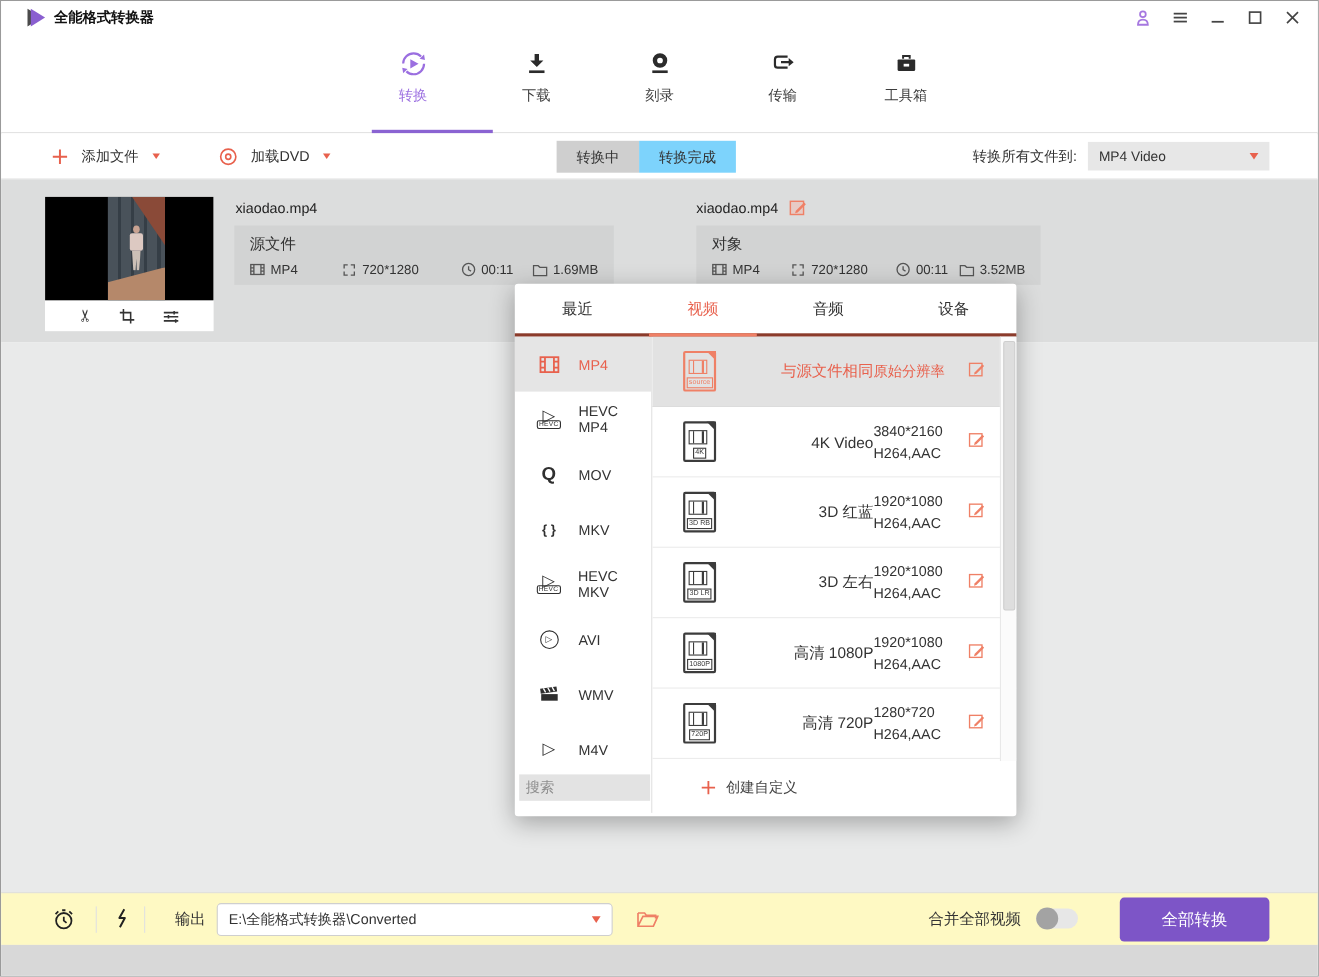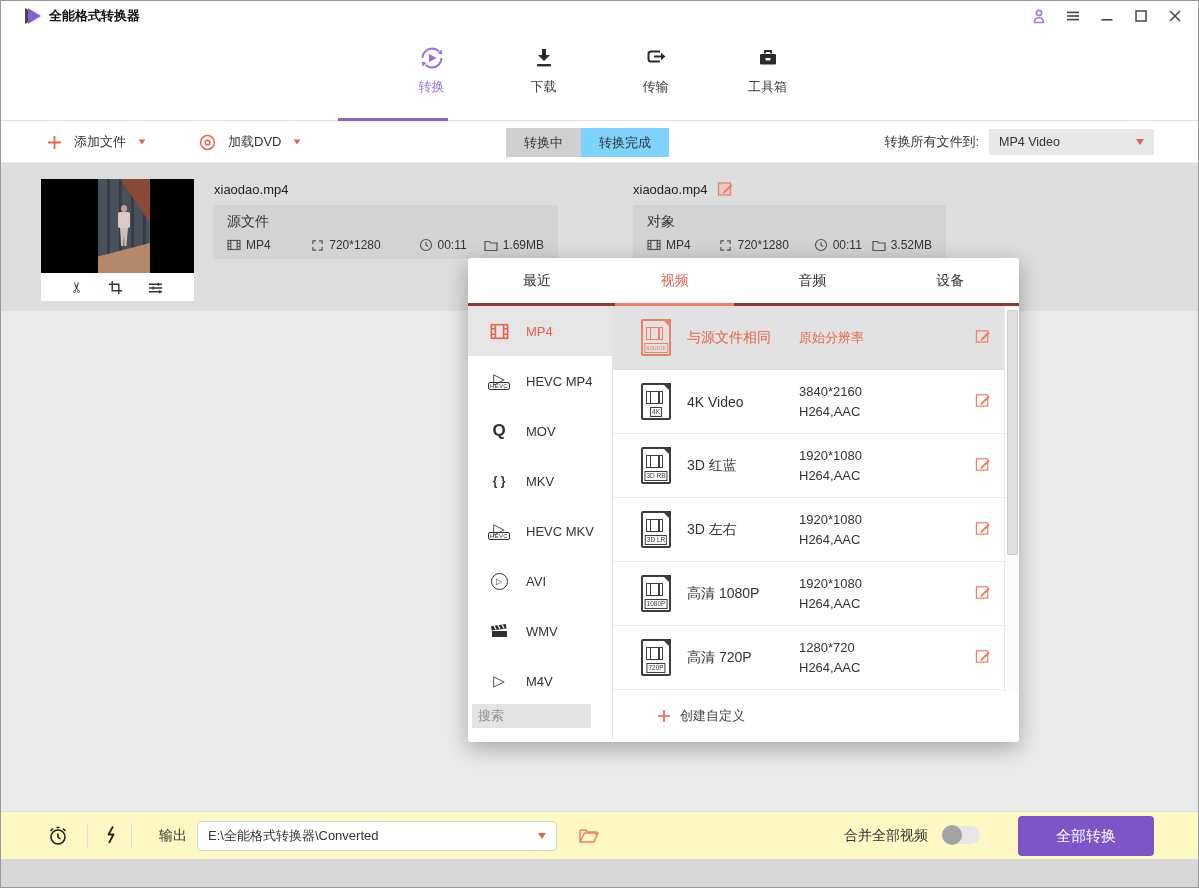--- a/index.html
+++ b/index.html
@@ -96,21 +96,21 @@
   .toggle { position:absolute; left:941px; top:14px; width:38px; height:18px; border-radius:9px;
             background:#e7e7e7; }
   .toggle .knob { position:absolute; left:0; top:-1px; width:20px; height:20px; border-radius:50%;
             background:#a3a3a3; }
   .convert-all-btn { position:absolute; left:1017px; top:4px; width:136px; height:40px;
             background:#7d55c7; border-radius:4px; color:#fff; font-size:15px; display:flex;
             align-items:center; justify-content:center; }
   .bottom-strip { position:absolute; left:0; top:858px; right:0; height:28px; background:#d8d8d8; }
 
   
-  .panel { position:absolute; left:467px; top:257px; width:551px; height:484px; background:#fff;
+  .panel { position:absolute; left:467px; top:257px; width:456px; height:484px; background:#fff;
            border-radius:3px; box-shadow:0 6px 22px rgba(0,0,0,.3); }
   .panel-tabs { display:flex; height:48px; border-bottom:3px solid #8b3b2b; }
   .panel-tab { flex:1; display:flex; align-items:center; justify-content:center; font-size:14px;
                color:#333; position:relative; }
   .panel-tab.active { color:#e8614d; }
   .panel-tab.active::after { content:""; position:absolute; left:7%; right:7%; bottom:-3px;
                height:3px; background:#ef8066; }
   .panel-body { display:flex; height:433px; }
   .left-col { width:145px; border-right:1px solid #e2e2e2; display:flex; flex-direction:column; }
   .fmt-list { height:386px; overflow:hidden; }
@@ -144,21 +144,21 @@
   .pst-film { position:absolute; left:3px; top:6px; width:17px; height:13px;
               border:1.5px solid currentColor; }
   .pst-film::before { content:""; position:absolute; left:2.5px; top:0; bottom:0; width:1.5px;
               background:currentColor; }
   .pst-film::after { content:""; position:absolute; right:2.5px; top:0; bottom:0; width:1.5px;
               background:currentColor; }
   .pst-badge { position:absolute; left:50%; transform:translateX(-50%); bottom:1px;
               font-size:6.5px; border:1px solid currentColor; background:#fff; padding:0 1px;
               white-space:nowrap; line-height:8px; }
   .preset.selected .pst-badge { background:transparent; }
-  .pst-name { font-size:14px; color:#333; margin-left:16px; width:112px; }
+  .pst-name { font-size:14px; color:#333; margin-left:31px; width:112px;text-align:right; }
   .pst-detail { font-size:13px; color:#333; width:130px; line-height:20px; }
   .preset.selected .pst-name, .preset.selected .pst-detail { color:#e8614d; }
   .pst-edit { position:absolute; right:28px; top:50%; transform:translateY(-50%); }
   .pscroll { position:absolute; right:0; top:0; bottom:0; width:15px; background:#fbfbfb;
              border-left:1px solid #e8e8e8; }
   .pthumb { position:absolute; left:2px; top:4px; width:11px; height:245px; background:#dedede;
              border:1px solid #cecece; border-radius:2px; }
   .create-row { height:47px; display:flex; align-items:center; gap:9px; padding-left:44px;
              font-size:13px; color:#444; }
 </style>
@@ -217,20 +217,27 @@
     </div>
     <div class="nav-tab">
       <svg width="26" height="26" viewBox="0 0 26 26">
         <path d="M11 4h4v6h4l-6 6-6-6h4z" fill="#2b2b2b"></path>
           <rect x="6" y="19" width="14" height="2.4" fill="#2b2b2b"></rect>
       </svg>
       <span class="lbl">下载</span>
     </div>
     <div class="nav-tab">
       <svg width="26" height="26" viewBox="0 0 26 26">
+        <circle cx="13" cy="10" r="4.6" fill="none" stroke="#2b2b2b" stroke-width="4"></circle>
+          <rect x="6" y="19" width="14" height="2.4" fill="#2b2b2b"></rect>
+      </svg>
+      <span class="lbl">刻录</span>
+    </div>
+    <div class="nav-tab">
+      <svg width="26" height="26" viewBox="0 0 26 26">
         <path d="M17 6.5H8a2.5 2.5 0 0 0-2.5 2.5v5A2.5 2.5 0 0 0 8 16.5h9" fill="none" stroke="#2b2b2b" stroke-width="2"></path>
         <path d="M11 11.5h8" stroke="#2b2b2b" stroke-width="2"></path>
           <path d="M18 7.8l4.5 3.7-4.5 3.7z" fill="#2b2b2b"></path>
       </svg>
       <span class="lbl">传输</span>
     </div>
     <div class="nav-tab">
       <svg width="26" height="26" viewBox="0 0 26 26">
         <path d="M10 8.5V6h6v2.5" fill="none" stroke="#2b2b2b" stroke-width="1.8"></path>
         <rect x="5" y="9" width="16" height="10.5" rx="1" fill="#2b2b2b"></rect>

